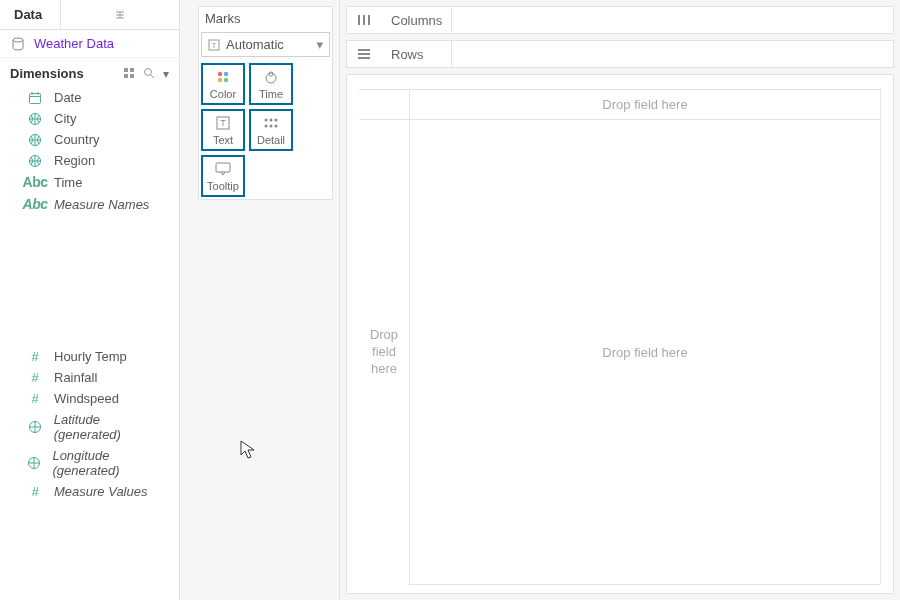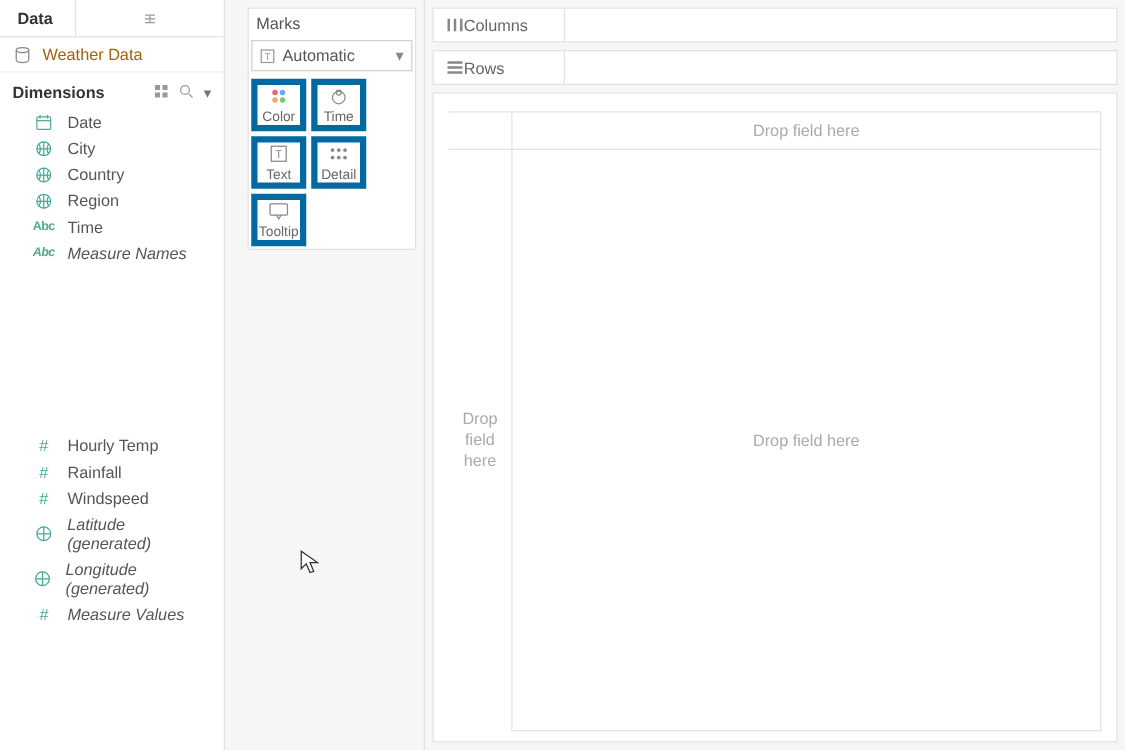--- a/index.html
+++ b/index.html
@@ -13,49 +13,49 @@
       overflow: hidden;
       display: flex;
     }
 
     
     .data-pane { width: 180px; border-right: 1px solid #e1e1e1; background: #fff; display: flex; flex-direction: column; }
     .tabs { display: flex; border-bottom: 1px solid #e1e1e1; }
     .tab { padding: 7px 18px 7px 14px; color: #666; cursor: pointer; }
     .tab.active { font-weight: 600; color: #333; }
     .tab-spacer { flex: 1; border-left: 1px solid #e1e1e1; display:flex; align-items:center; justify-content:center; color:#888; }
-    .ds-row { display:flex; align-items:center; padding: 6px 10px; gap: 8px; color:#a16207; border-bottom: 1px solid #f0f0f0; }
+    .ds-row { display:flex; align-items:center; padding: 6px 10px; gap: 8px; color:#6d28d9; border-bottom: 1px solid #f0f0f0; }
     .ds-row .ic { width:16px; display:flex; justify-content:center; }
 
     .section-head { display:flex; align-items:center; padding: 8px 10px 6px 10px; }
     .section-head .title { font-weight:600; color:#333; }
     .section-head .tools { margin-left:auto; display:flex; gap:8px; color:#777; font-size:12px; }
 
     .fields { padding: 0 6px 8px 22px; }
     .field { display:flex; align-items:center; gap:10px; padding:3px 4px; color:#555; cursor:grab; }
     .field .ic { width:18px; display:flex; justify-content:center; color:#6b8; }
     .field .ic.globe { color:#4a9; }
     .field .ic.hash { color:#4a9; }
-    .field .ic.abc { color:#5a8; font-size:10px; font-weight:600; letter-spacing:-.5px; }
+    .field .ic.abc { color:#5a8; font-size:14px; font-weight:600; letter-spacing:-.5px; }
     .field.italic { font-style: italic; }
 
     
     .marks-pane { width: 160px; padding: 6px; background:#f6f6f6; border-right:1px solid #e1e1e1; }
     .marks-card { background:#fff; border:1px solid #e1e1e1; border-radius:2px; padding:2px;margin-left:12px; }
     .marks-title { padding: 2px 4px 6px 4px; color:#555; }
     .marks-select { border:1px solid #d0d0d0; padding:4px 6px; display:flex; align-items:center; gap:6px; color:#555; margin-bottom:6px; }
     .marks-select .caret { margin-left:auto; color:#888; }
     .mark-grid { display:flex; flex-wrap:wrap; gap:4px; }
-    .mark-btn { width:44px; height:42px; border:5px solid #0369a1; display:flex; flex-direction:column; align-items:center; justify-content:center; gap:3px; color:#666; font-size:11px; cursor:pointer; background:#fff; }
+    .mark-btn { width:44px; height:42px; border:2px solid #0369a1; display:flex; flex-direction:column; align-items:center; justify-content:center; gap:3px; color:#666; font-size:11px; cursor:pointer; background:#fff; }
     .mark-btn .mic { height:16px; display:flex; align-items:center; justify-content:center; }
 
     
     .canvas-area { flex:1; background:#f6f6f6; padding:6px; display:flex; flex-direction:column; gap:6px; }
     .shelf { background:#fff; border:1px solid #e1e1e1; display:flex; align-items:center; height:28px; }
-    .shelf-label { display:flex; align-items:center; gap:0; padding:0 10px; color:#666; border-right:1px solid #e1e1e1; height:100%; width:105px; }
+    .shelf-label { display:flex; align-items:center; gap:20px; padding:0 10px; color:#666; border-right:1px solid #e1e1e1; height:100%; width:105px; }
     .shelf-label .ic { color:#888; }
     .shelf-drop { flex:1; }
 
     .viz { flex:1; background:#fff; border:1px solid #e1e1e1; padding:14px 12px 8px 12px; display:flex; flex-direction:column; }
     .viz-title { font-size:22px; font-weight:400; color:#777; padding: 0 0 8px 2px; }
     .viz-grid { flex:1; display:grid; grid-template-columns:50px 1fr; grid-template-rows:30px 1fr; border-top:1px solid #e3e3e3; }
     .viz-col-head { grid-column:2; border-bottom:1px solid #e3e3e3; border-left:1px solid #e3e3e3; display:flex; align-items:center; justify-content:center; color:#aaa; border-right:1px solid #e3e3e3; }
     .viz-row-head { grid-column:1; grid-row:2; display:flex; align-items:center; justify-content:center; color:#aaa; text-align:center; line-height:1.3; }
     .viz-drop { grid-column:2; grid-row:2; border-left:1px solid #e3e3e3; border-bottom:1px solid #e3e3e3; border-right:1px solid #e3e3e3; display:flex; align-items:center; justify-content:center; color:#aaa; }
     .viz-corner { grid-column:1; grid-row:1; border-bottom:1px solid #e3e3e3; }

